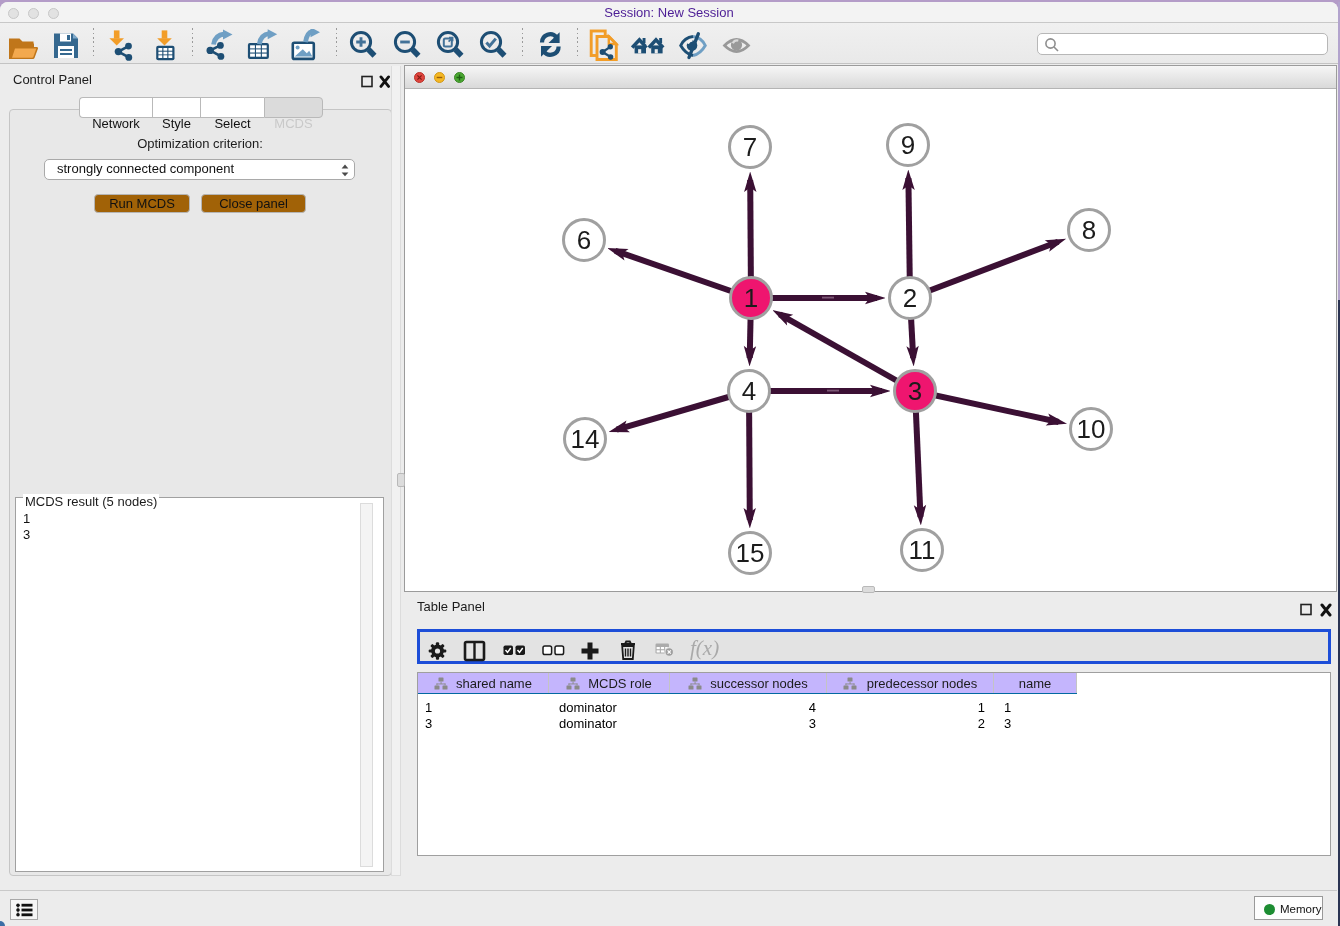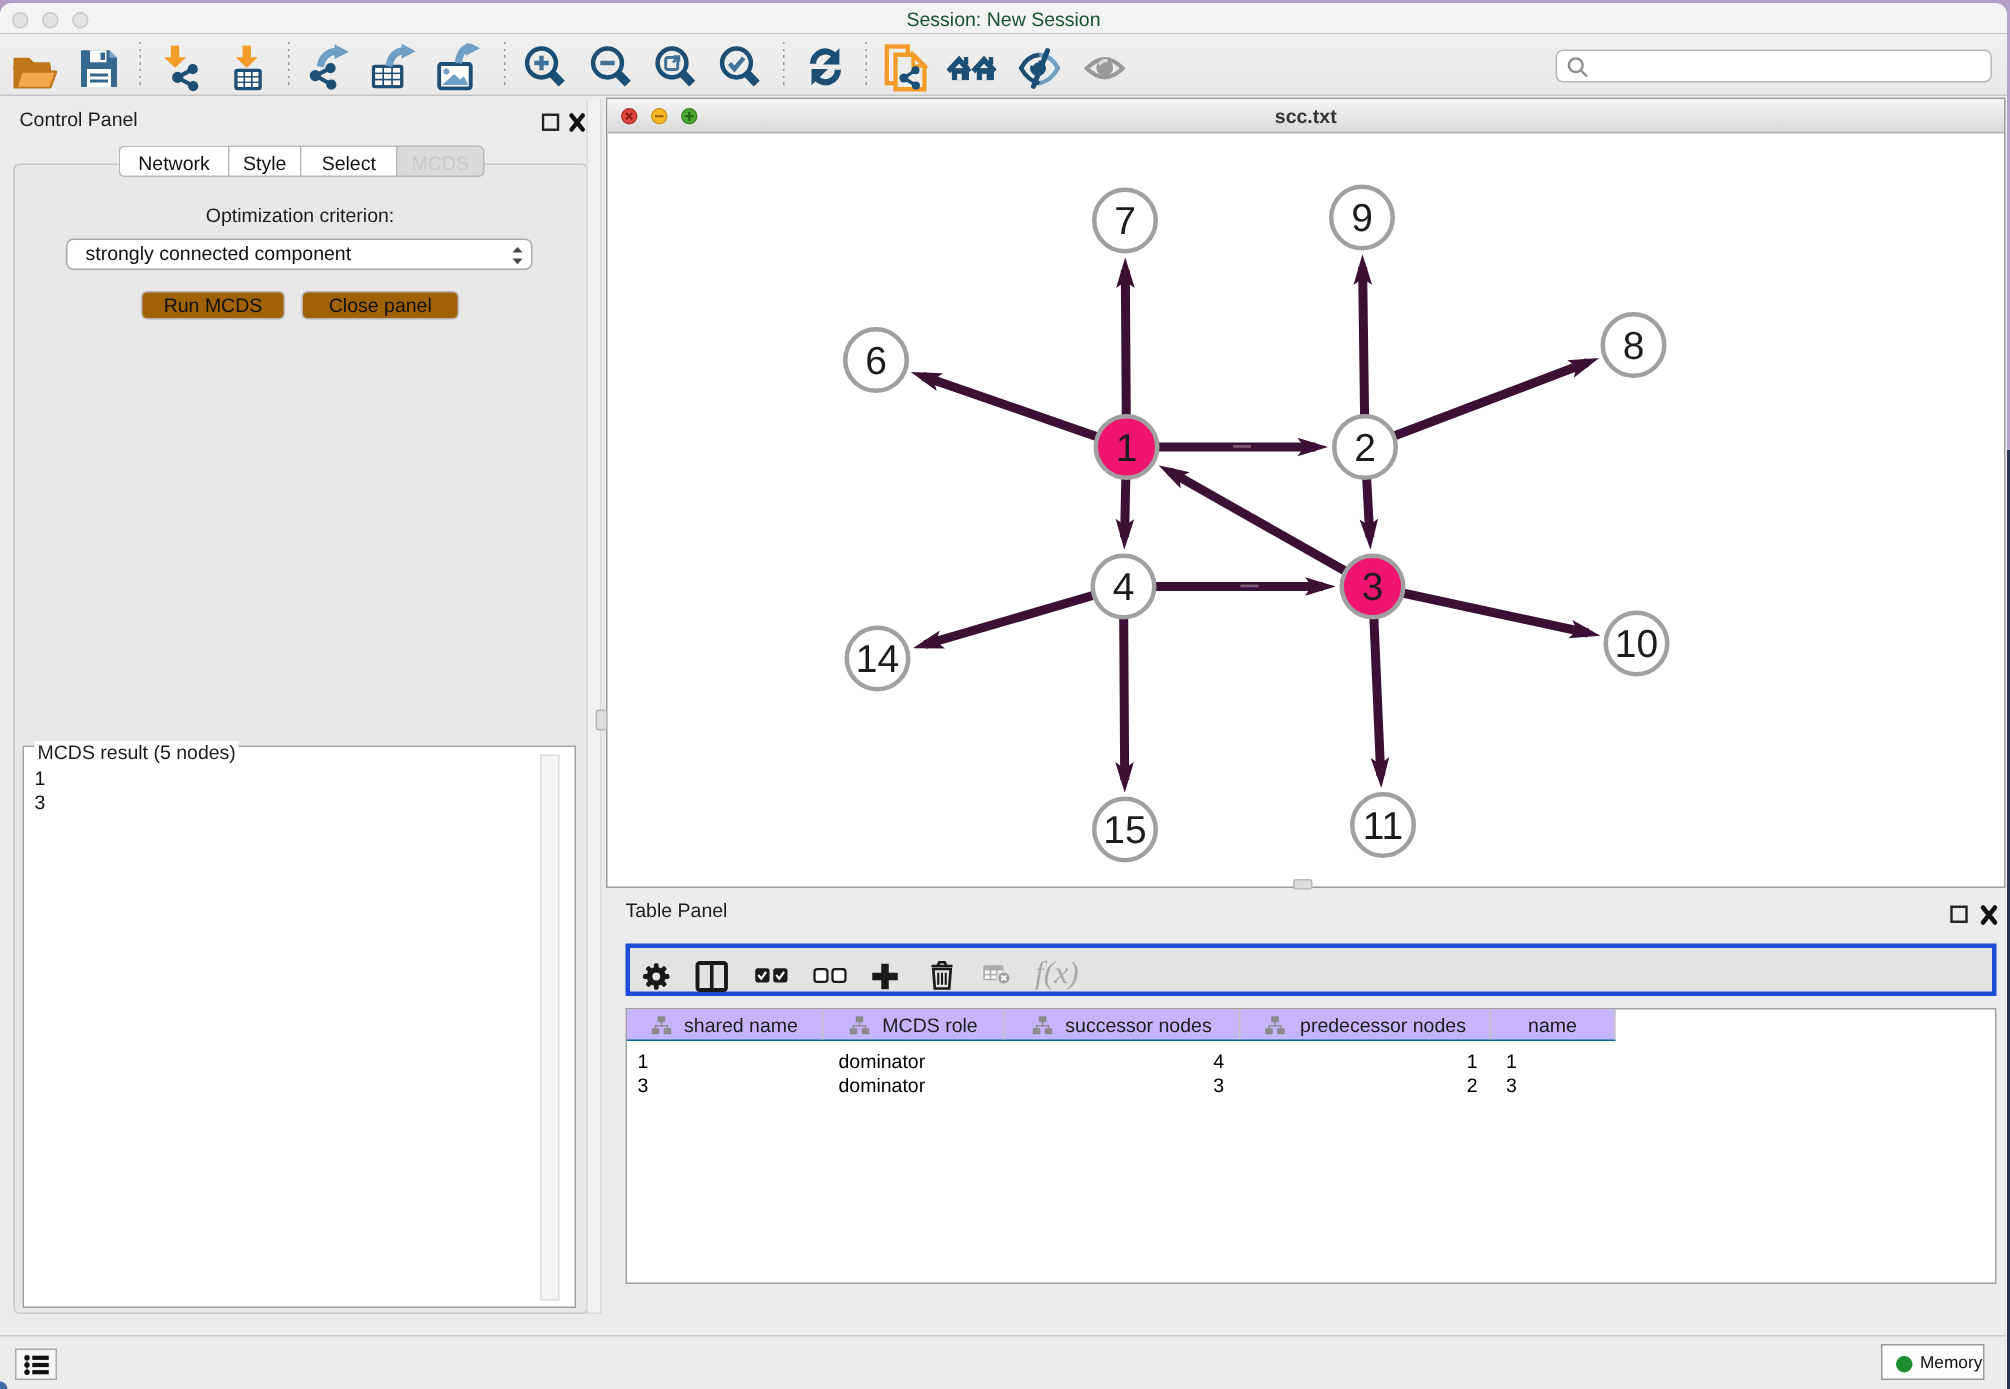--- a/index.html
+++ b/index.html
@@ -6,35 +6,35 @@
   html,body { width:1340px; height:926px; overflow:hidden; }
   body { background:#b49cc8; font-family:"Liberation Sans", sans-serif; position:relative; }
   #win { position:absolute; left:0; top:2px; width:1338px; height:924px;
          background:#ececec; border-radius:8px 8px 0 0; }
   
   #titlebar { position:absolute; left:0; top:0; width:100%; height:21px;
               background:#f3f3f3; border-bottom:1px solid #c8c8c8; border-radius:8px 8px 0 0; }
   .tl { position:absolute; top:6px; width:11px; height:11px; border-radius:50%;
         background:#e2e2e2; border:1px solid #c8c8c8; }
   #wtitle { position:absolute; top:3px; left:0; width:100%; text-align:center;
-            font-size:13px; color:#14532d; }
+            font-size:13px; color:#4c1d95; }
   
   #toolbar { position:absolute; left:0; top:21px; width:100%; height:41px;
              background:linear-gradient(#f0f0f0,#e9e9e9); border-bottom:1px solid #c3c3c3; }
   .ticon { position:absolute; top:5px; }
   .tsep { position:absolute; top:5px; width:1px; height:30px;
           background-image:repeating-linear-gradient(#9a9a9a 0 1.5px, transparent 1.5px 4.5px); }
   #searchbox { position:absolute; left:1037px; top:31px; width:291px; height:22px;
                background:#fff; border:1px solid #b7b7b7; border-radius:5px; }
   
   #cp-title { position:absolute; left:13px; top:70px; font-size:13px; color:#1c1c1c; }
   .panelbtns { position:absolute; }
   .tabrow { position:absolute; display:flex; }
   .tab { height:21px; font-size:13px; color:#111; background:#fff;
-         border:1px solid #b9b9b9; border-right:none; padding-top:3px;
+         border:1px solid #b9b9b9; border-right:none; padding-top:18px;
          text-align:center; }
   .tab.first { border-radius:4px 0 0 4px; }
   .tab.last  { border-radius:0 4px 4px 0; border-right:1px solid #b9b9b9; }
   .tab.sel   { background:#dbdbdb; color:#c9c9c9; }
   #cp-box { position:absolute; left:9px; top:107px; width:383px; height:767px;
             background:#e8e8e8; border:1px solid #c5c5c5; border-radius:4px; }
   #opt-label { position:absolute; left:0; top:134px; width:400px; text-align:center;
                font-size:13px; color:#1c1c1c; }
   #dropdown { position:absolute; left:44px; top:157px; width:311px; height:21px;
               background:#fff; border:1px solid #a9a9a9; border-radius:5px;
@@ -288,21 +288,20 @@
       <div class="light" style="left:29px; background:#f5b722; border:1px solid #d19817;">
           <svg width="9" height="9" viewBox="0 0 9 9" style="position:absolute;left:0;top:0;">
             <path d="M1.7 4.5 H7.3" stroke="#985f0a" stroke-width="1.4"></path>
           </svg>
         </div>
       <div class="light" style="left:49px; background:#4aa832; border:1px solid #3a8425;">
           <svg width="9" height="9" viewBox="0 0 9 9" style="position:absolute;left:0;top:0;">
             <path d="M4.5 1.5 V7.5 M1.5 4.5 H7.5" stroke="#1e6011" stroke-width="1.4"></path>
           </svg>
         </div>
-      <div id="nettext">scc.txt</div>
     </div>
     <svg id="graph" width="931" height="503" viewBox="405 88 931 503" style="position:absolute; left:0; top:23px;">
 <defs>
           <marker id="arr" viewBox="-14 -7 22 14" refX="0" refY="0" markerWidth="22" markerHeight="14" orient="auto" markerUnits="userSpaceOnUse">
             <path d="M8.5 0 L-12 -6.2 L-7.6 0 L-12 6.2 Z" fill="#3b1034"></path>
           </marker>
         </defs>
 <line x1="751" y1="297" x2="750.2" y2="179.0" stroke="#3b1034" stroke-width="6" marker-end="url(#arr)"></line>
 <line x1="751" y1="297" x2="615.2" y2="249.8" stroke="#3b1034" stroke-width="6" marker-end="url(#arr)"></line>
 <line x1="751" y1="297" x2="877.0" y2="297.0" stroke="#3b1034" stroke-width="6" marker-end="url(#arr)"></line>

